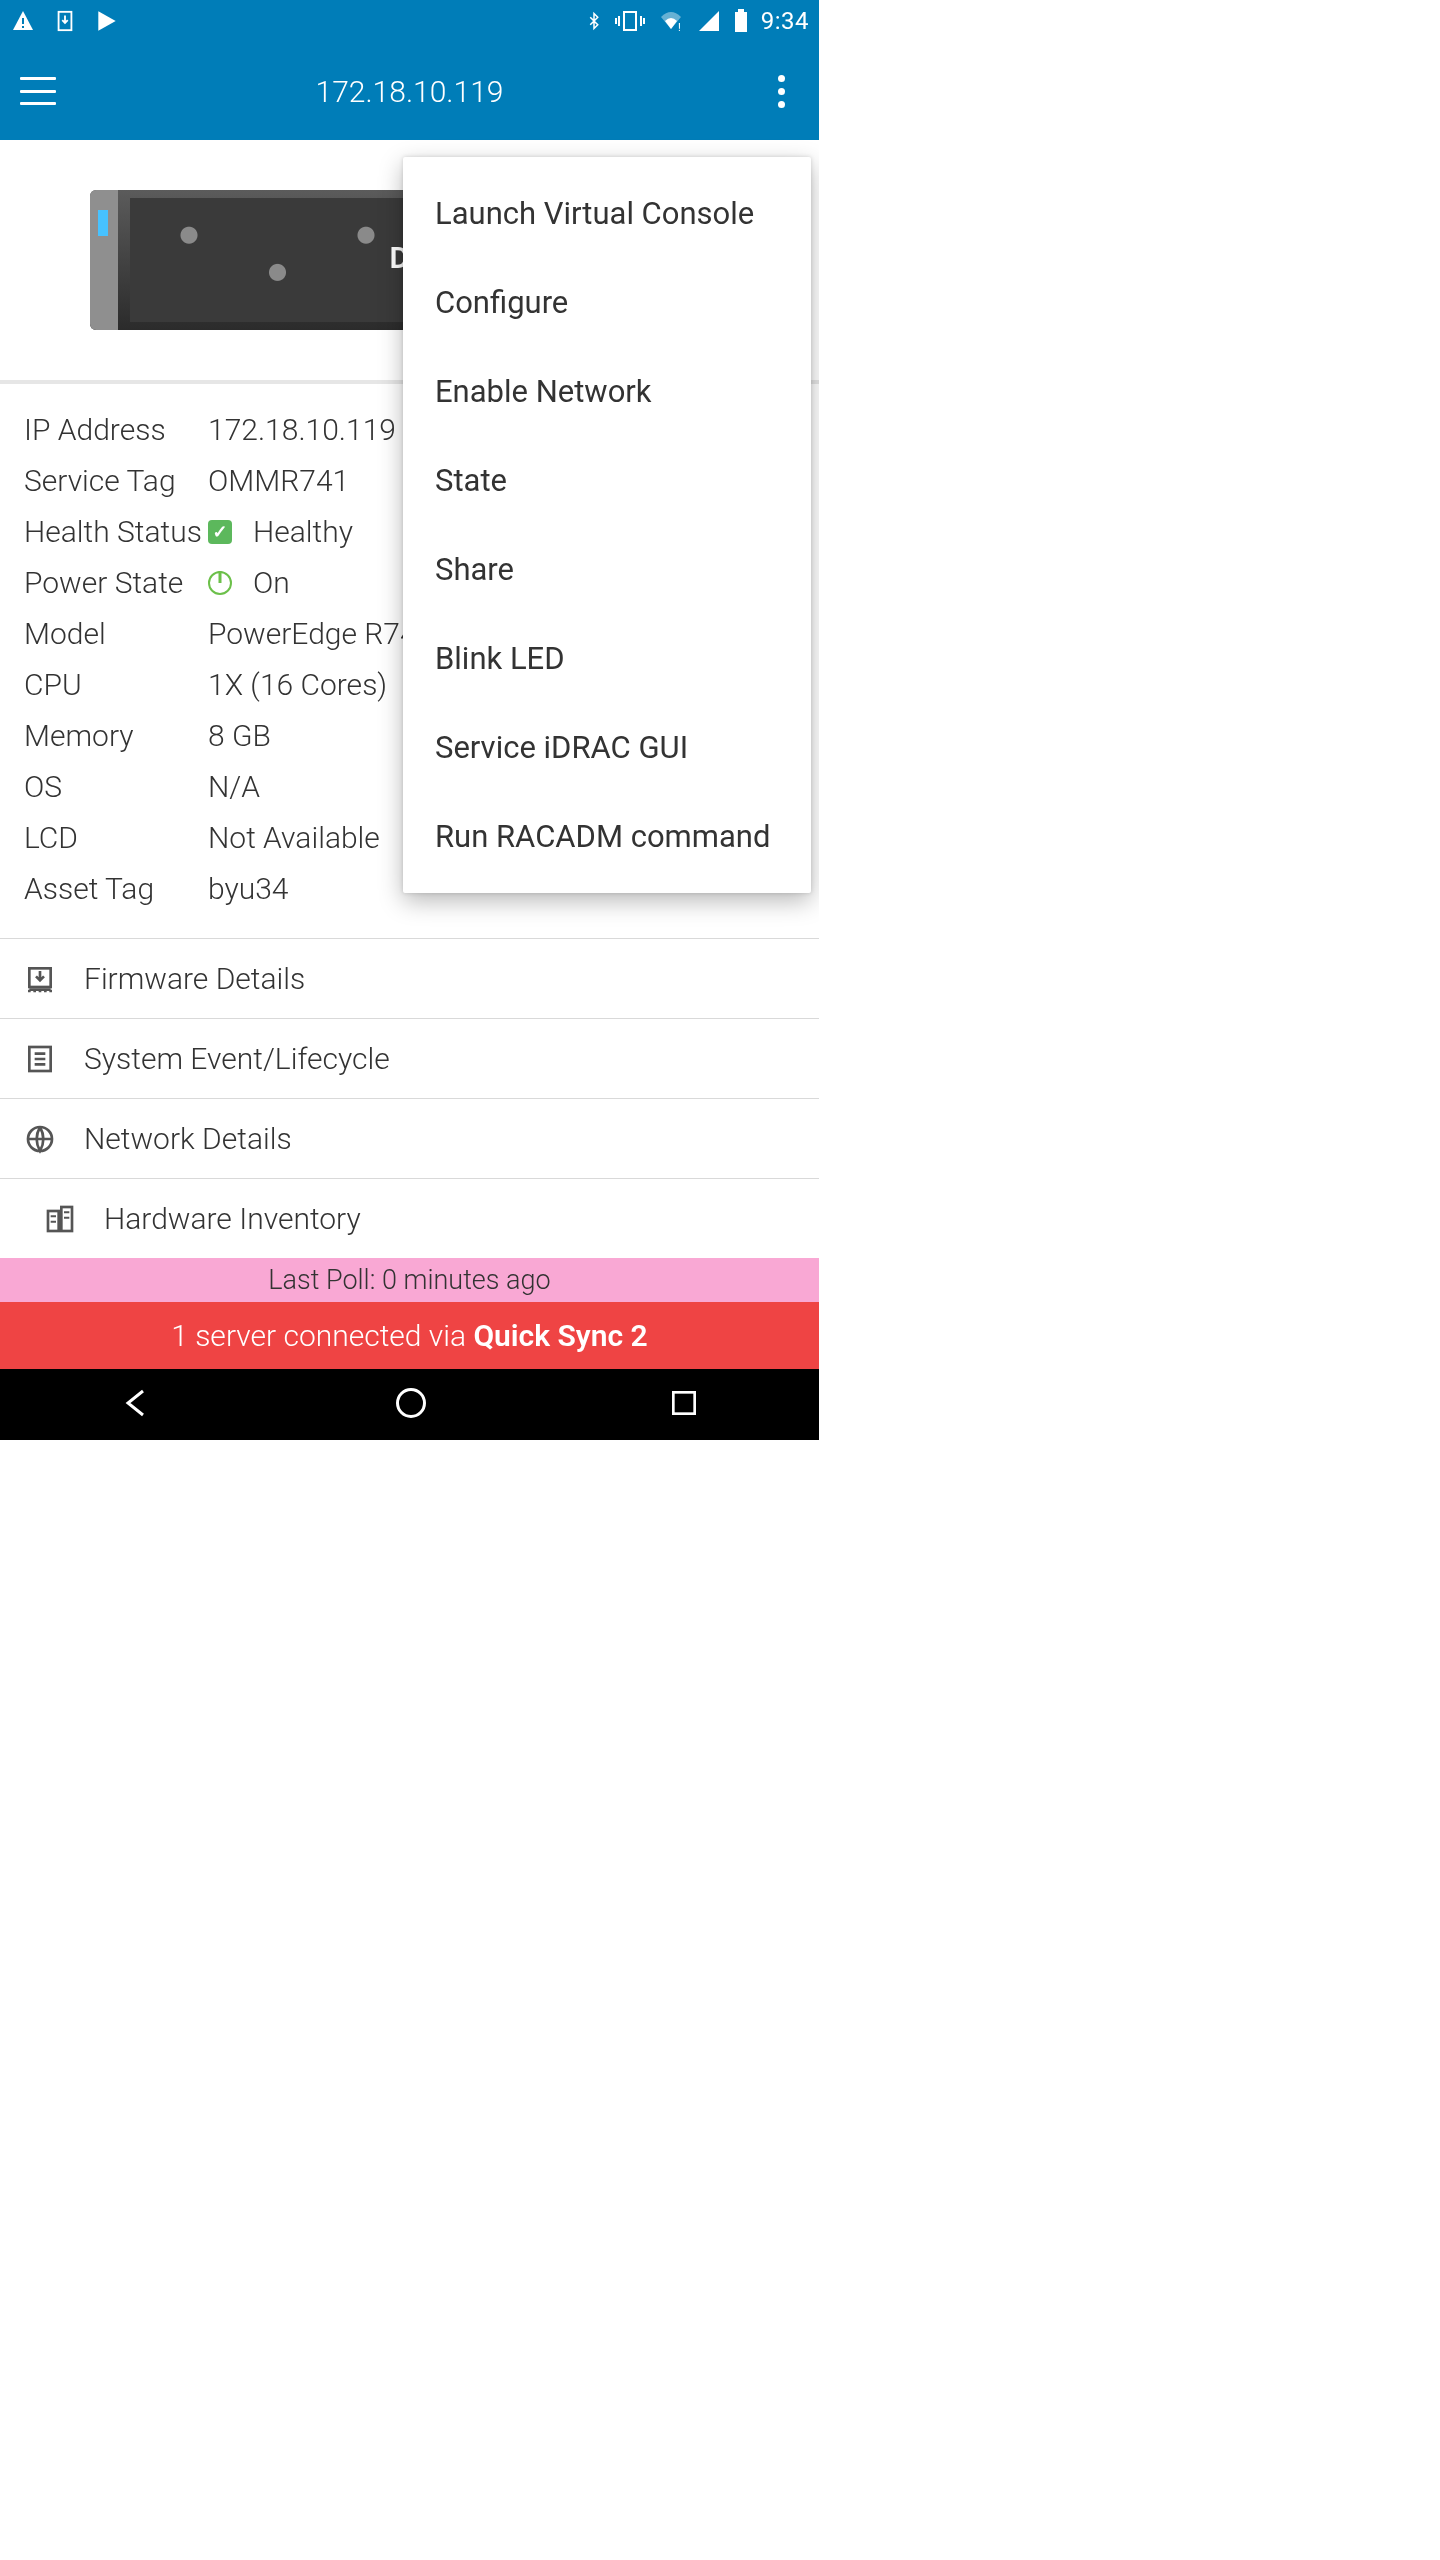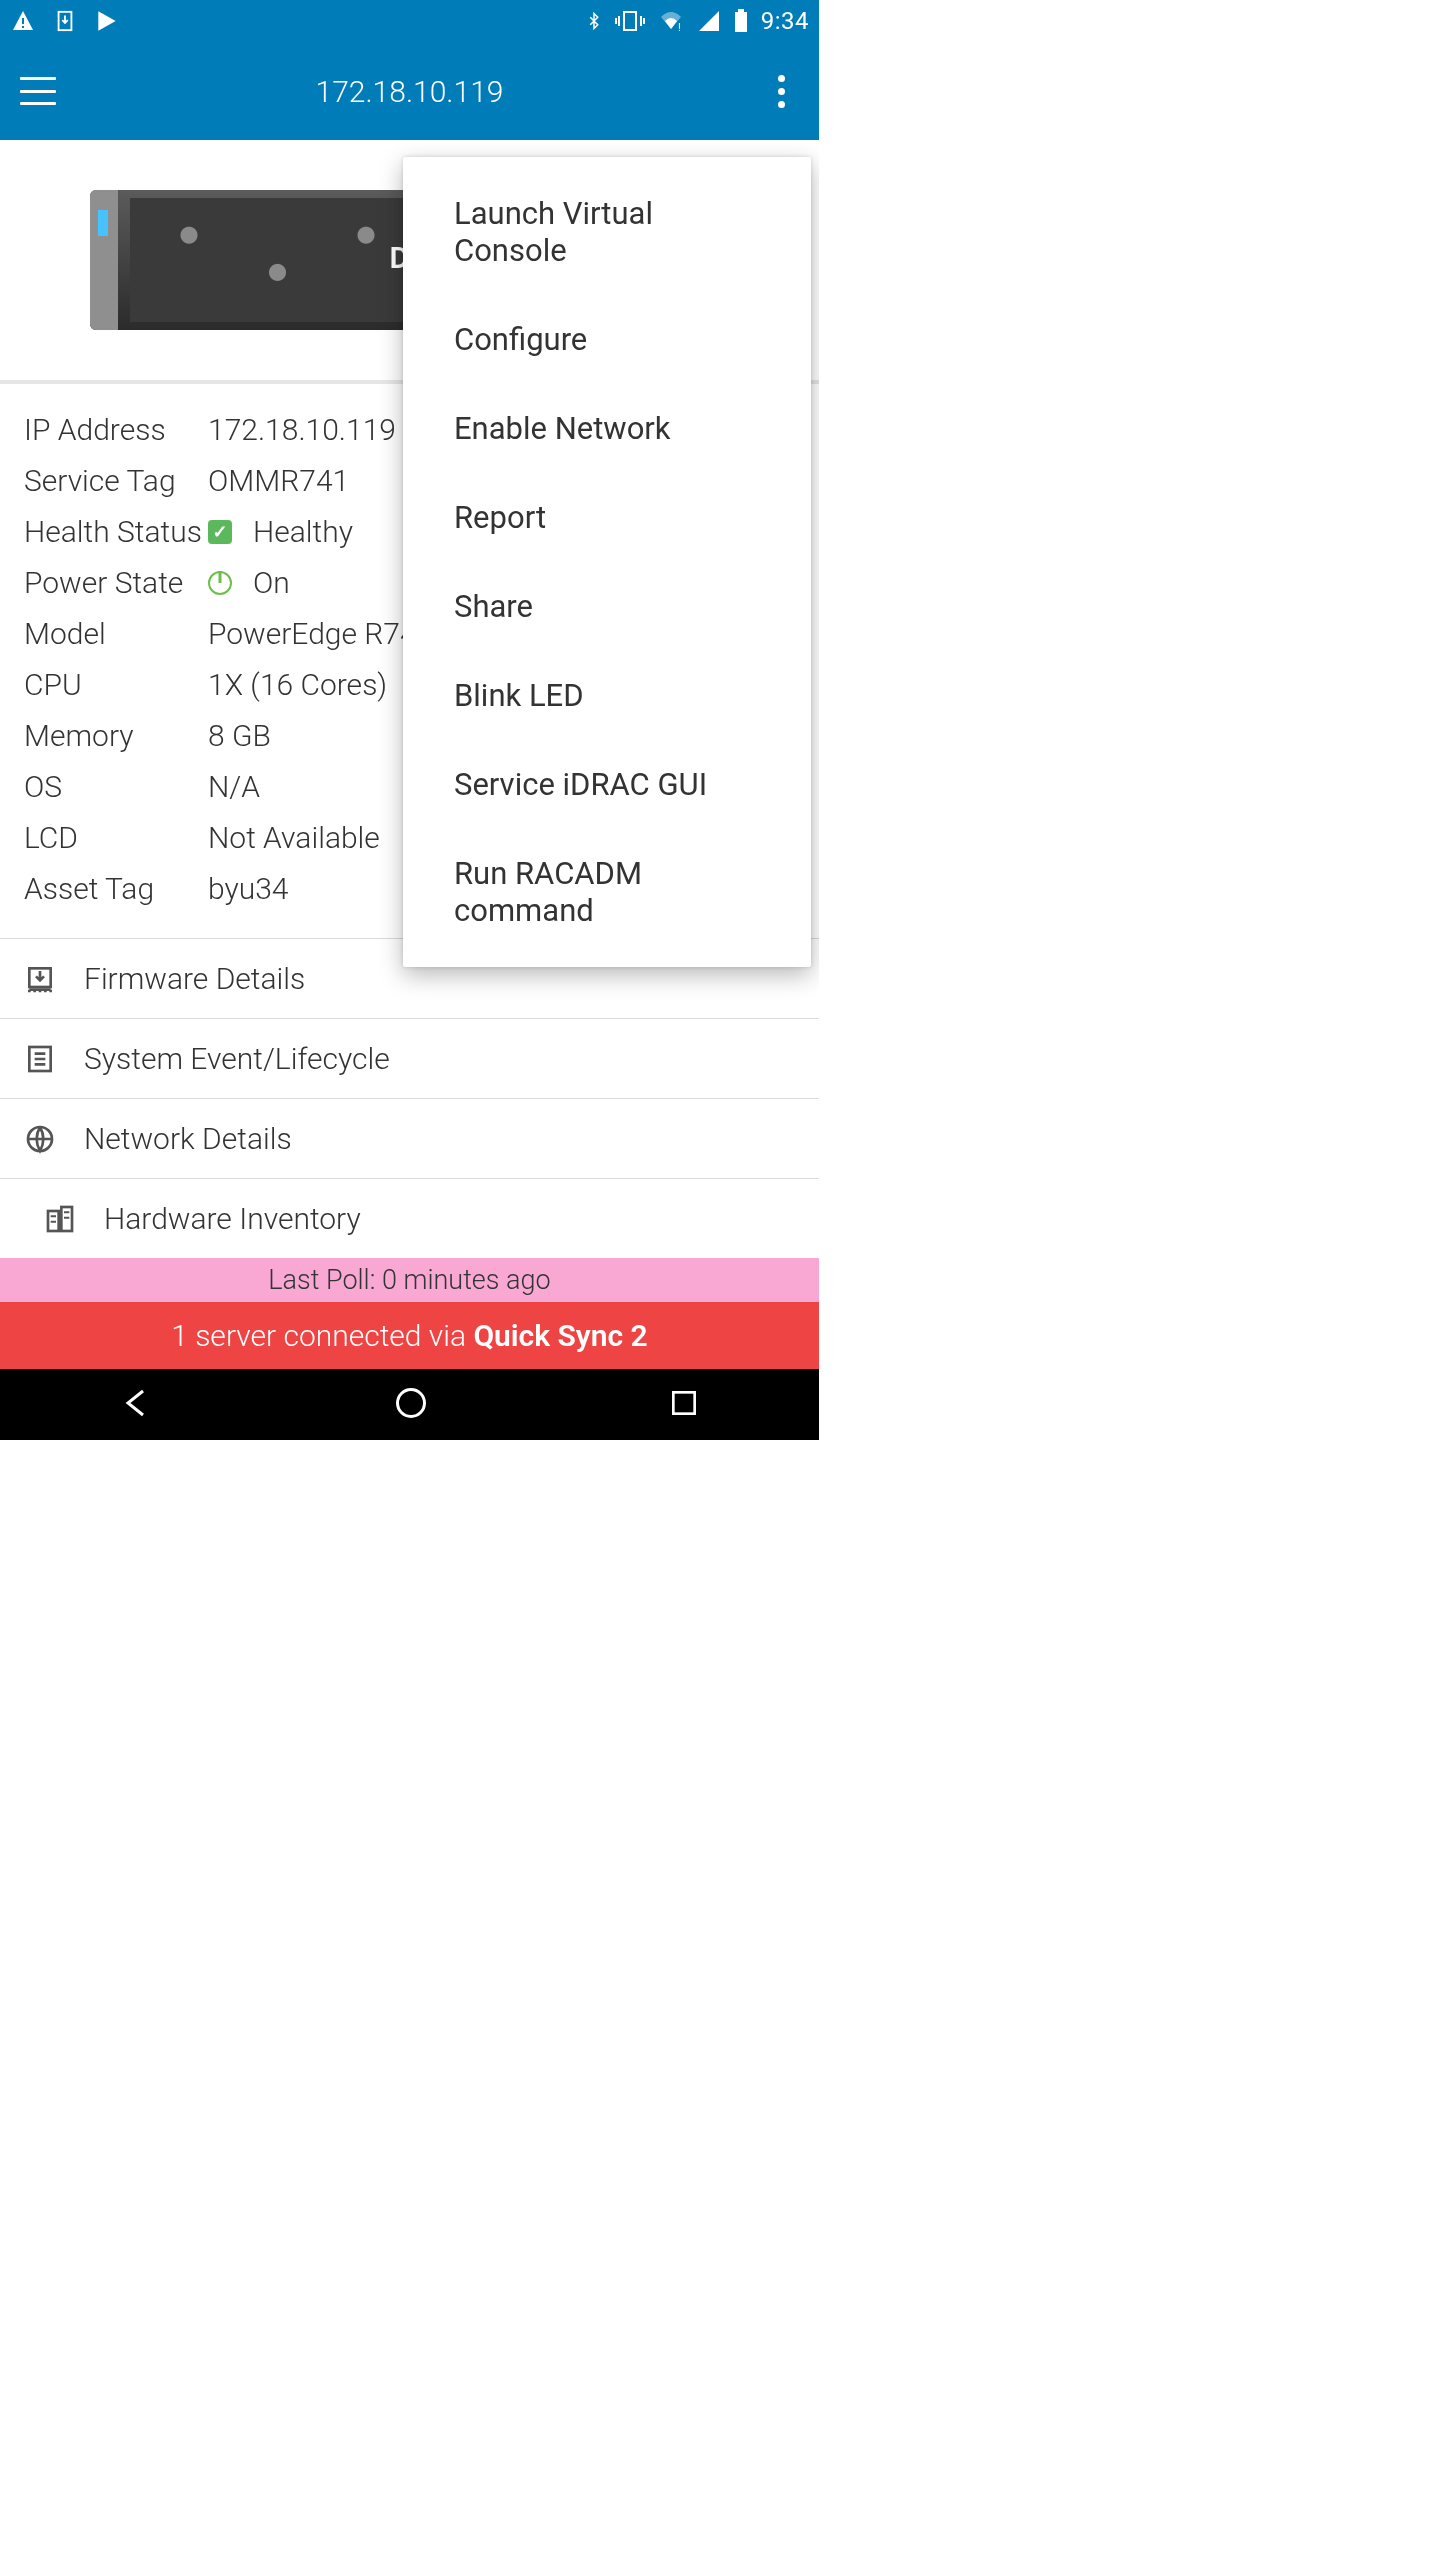--- a/index.html
+++ b/index.html
@@ -58,21 +58,21 @@
 
   .footer { background: #ef4444; color:#fff; font-size:30px; font-weight:300; text-align:center; padding: 16px 0; }
   .footer b { font-weight:600; }
 
   
   .nav-bar { height: 80px; background:#000; display:flex; align-items:center; justify-content:space-around; }
   .nav-bar svg { stroke:#fff; fill:none; }
 
   
   .menu { position: absolute; top: 157px; right: 8px; width: 408px; background: #fff; border-radius: 2px; box-shadow: 0 8px 24px rgba(0,0,0,0.28), 0 0 4px rgba(0,0,0,0.15); padding: 12px 0; z-index: 50; }
-  .menu-item { padding: 26px 51px; font-size: 31px; color:#333; font-weight:400; }
+  .menu-item { padding: 26px 32px; font-size: 31px; color:#333; font-weight:400; }
 
   
 </style>
 </head>
 <body>
 
 <div class="viewport">
 
   <div class="status-bar">
     <div class="status-left">
@@ -249,20 +249,20 @@
         </svg></span>
     <span><svg width="32" height="32" viewBox="0 0 24 24">
           <rect x="4" y="4" width="16" height="16" stroke-width="2"></rect>
         </svg></span>
   </div>
 
   <div class="menu">
     <div class="menu-item">Launch Virtual Console</div>
     <div class="menu-item">Configure</div>
     <div class="menu-item">Enable Network</div>
-    <div class="menu-item">Report</div>
+    <div class="menu-item">State</div>
     <div class="menu-item">Share</div>
     <div class="menu-item">Blink LED</div>
     <div class="menu-item">Service iDRAC GUI</div>
     <div class="menu-item">Run RACADM command</div>
   </div>
 
 </div>
 
 </body></html>

